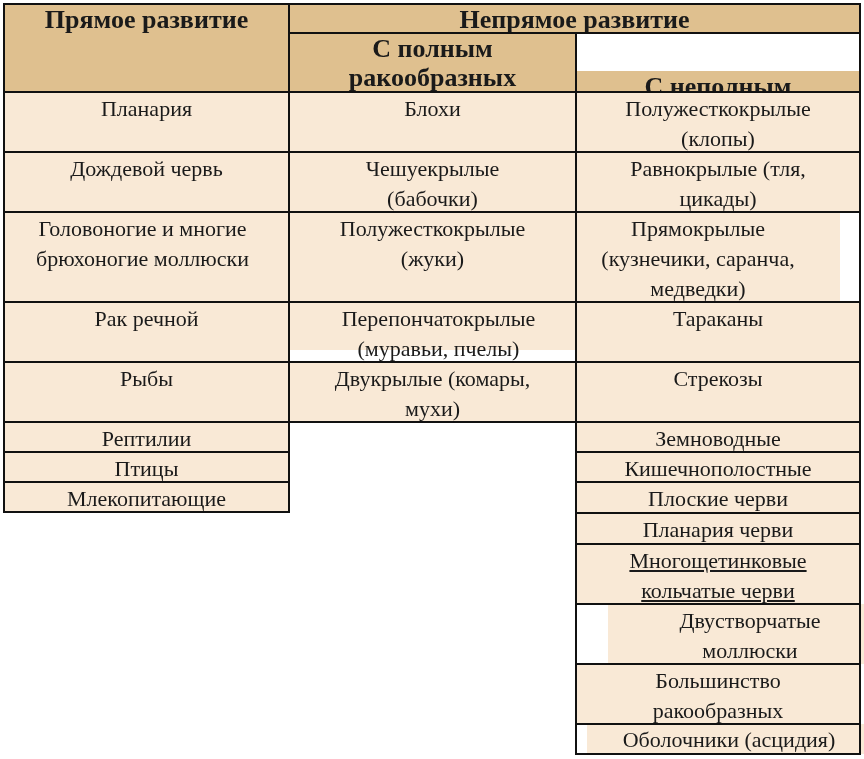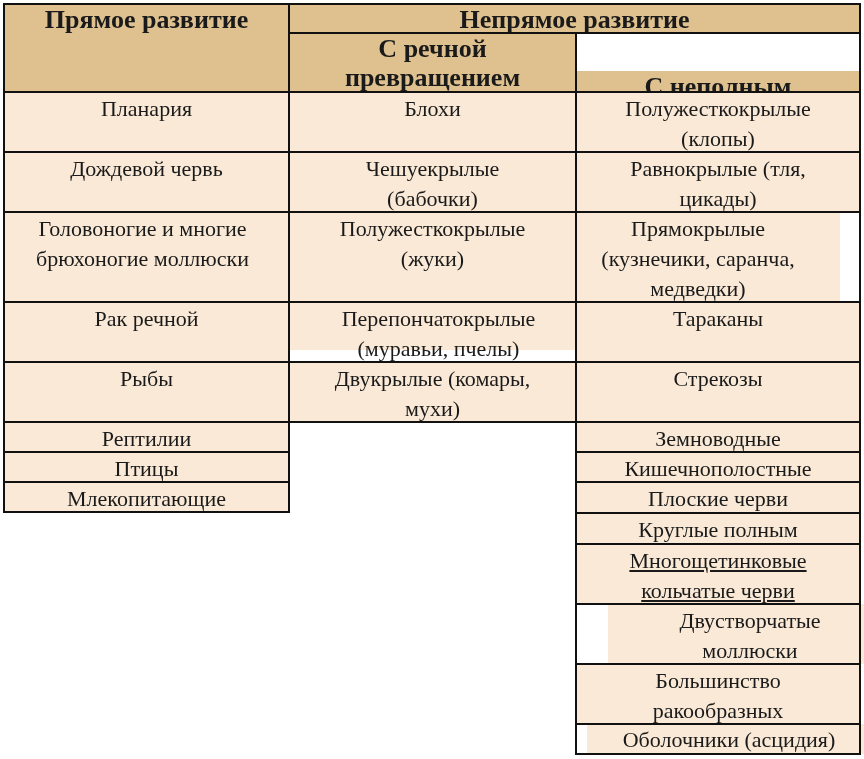--- a/index.html
+++ b/index.html
@@ -49,21 +49,21 @@
 
 <div>
 
   <div class="cell hdr" style="left:4px; top:4px; width:285px; height:88px;">
     <span>Прямое развитие</span>
   </div>
   <div class="cell hdr" style="left:289px; top:4px; width:571px; height:29px;">
     <span>Непрямое развитие</span>
   </div>
   <div class="cell hdr" style="left:289px; top:33px; width:287px; height:59px; padding-left:55px; padding-right:55px;">
-    <span>С речной превращением</span>
+    <span>С полным ракообразных</span>
   </div>
   <div class="cell hdr" style="left:576px; top:33px; width:284px; height:59px; padding-left:50px; padding-right:50px;margin-top:38px;">
     <span>С неполным превращением</span>
   </div>
 
   <div class="cell body-cell" style="left:4px; top:92px; width:285px; height:60px;">
     <span>Планария</span>
   </div>
   <div class="cell body-cell" style="left:4px; top:152px; width:285px; height:60px;">
     <span>Дождевой червь</span>
@@ -121,21 +121,21 @@
   <div class="cell body-cell" style="left:576px; top:422px; width:284px; height:30px;">
     <span>Земноводные</span>
   </div>
   <div class="cell body-cell" style="left:576px; top:452px; width:284px; height:30px;">
     <span>Кишечнополостные</span>
   </div>
   <div class="cell body-cell" style="left:576px; top:482px; width:284px; height:31px;">
     <span>Плоские черви</span>
   </div>
   <div class="cell body-cell" style="left:576px; top:513px; width:284px; height:31px;">
-    <span>Круглые полным</span>
+    <span>Планария черви</span>
   </div>
   <div class="cell body-cell" style="left:576px; top:544px; width:284px; height:60px; padding-left:30px; padding-right:30px;text-decoration:underline;">
     <span>Многощетинковые кольчатые черви</span>
   </div>
   <div class="cell body-cell" style="left:576px; top:604px; width:284px; height:60px; padding-left:50px; padding-right:50px;margin-left:32px;">
     <span>Двустворчатые моллюски</span>
   </div>
   <div class="cell body-cell" style="left:576px; top:664px; width:284px; height:60px; padding-left:50px; padding-right:50px;">
     <span>Большинство ракообразных</span>
   </div>

